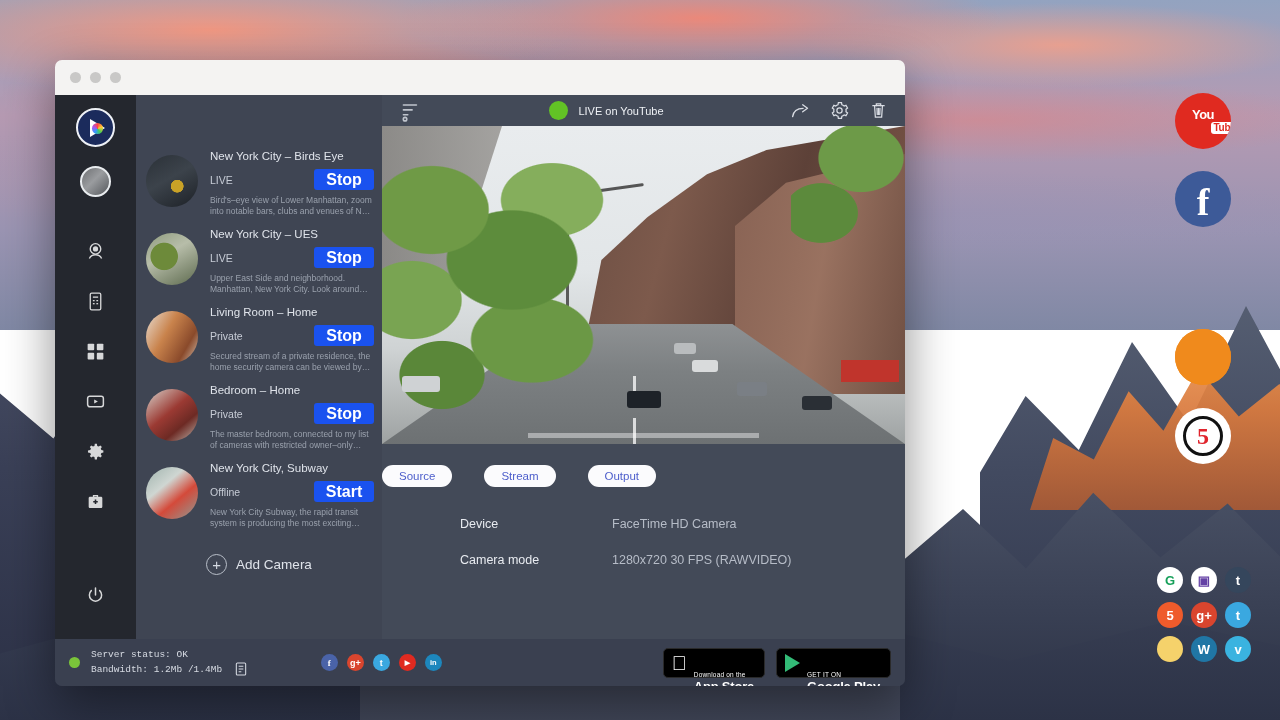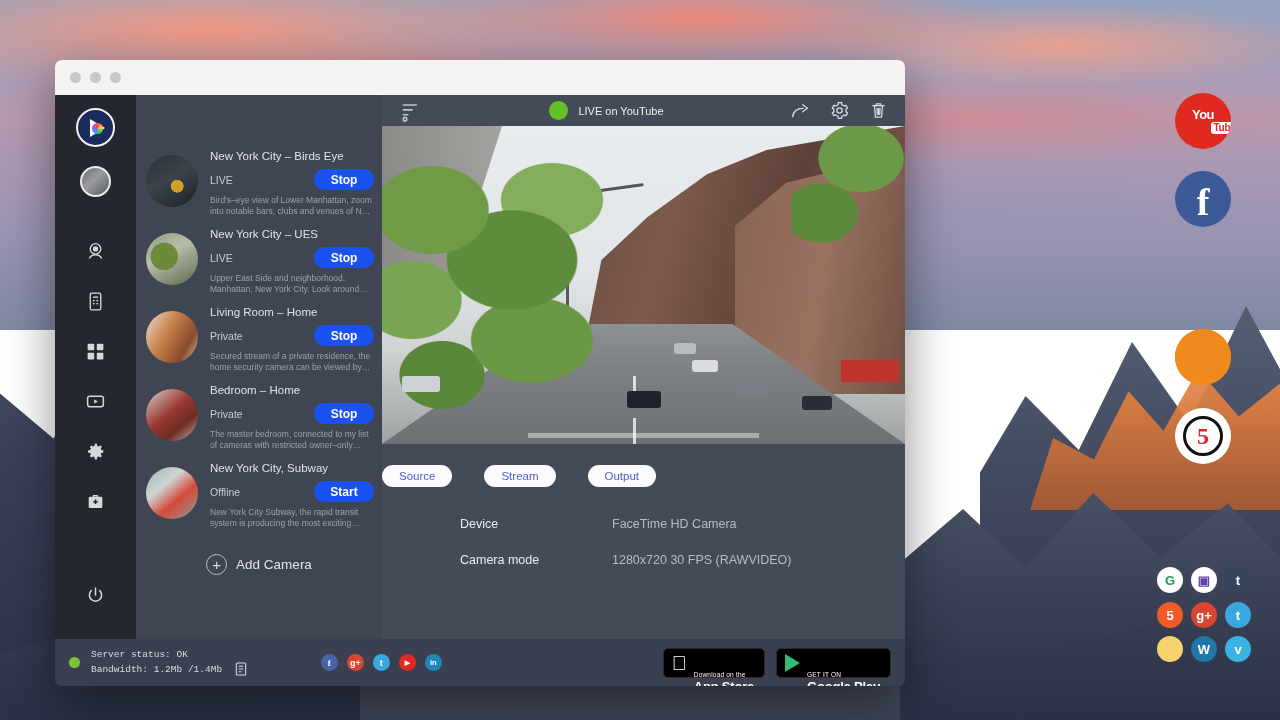--- a/index.html
+++ b/index.html
@@ -164,22 +164,22 @@
       linear-gradient(120deg,#e8ddd2 0%, #c9834c 40%, #8a4a2b 75%, #d8c6b5 100%); }
   .th4 { background:
       linear-gradient(140deg,#d9d4cd 0%, #9b3a33 45%, #6d2a24 70%, #c0b8ae 100%); }
   .th5 { background:
       linear-gradient(140deg,#9fb3ad 0%, #cfd6d2 35%, #d44a3a 62%, #8d9c96 100%); }
   .cam-info { flex: 1; padding-left: 12px; padding-top: 5px; min-width: 0; }
   .cam-title { color: #dfe3ea; font-size: 11.5px; margin-bottom: 7px; white-space: nowrap; }
   .cam-statusrow { display: flex; align-items: center; height: 21px; margin-bottom: 5px; }
   .cam-state { color: #c7ccd6; font-size: 10.5px; flex: 1; }
   .cam-btn {
-    background: #1a52ef; color: #fff; font-size: 12px; font-weight: bold;
-    border: none; border-radius: 10px; width: 60px; height: 21px; cursor: pointer;
+    background: #1a52ef; color: #fff; font-size: 16px; font-weight: bold;
+    border: none; border-radius: 3px; width: 60px; height: 21px; cursor: pointer;
     font-family: "Liberation Sans", sans-serif;
   }
   .cam-desc {
     color: #9aa1ad; font-size: 8.5px; line-height: 11px;
     display: -webkit-box; -webkit-line-clamp: 2; -webkit-box-orient: vertical; overflow: hidden;
   }
   #add-camera {
     display: flex; align-items: center; justify-content: center;
     padding: 24px 0 0 0; cursor: pointer;
   }

